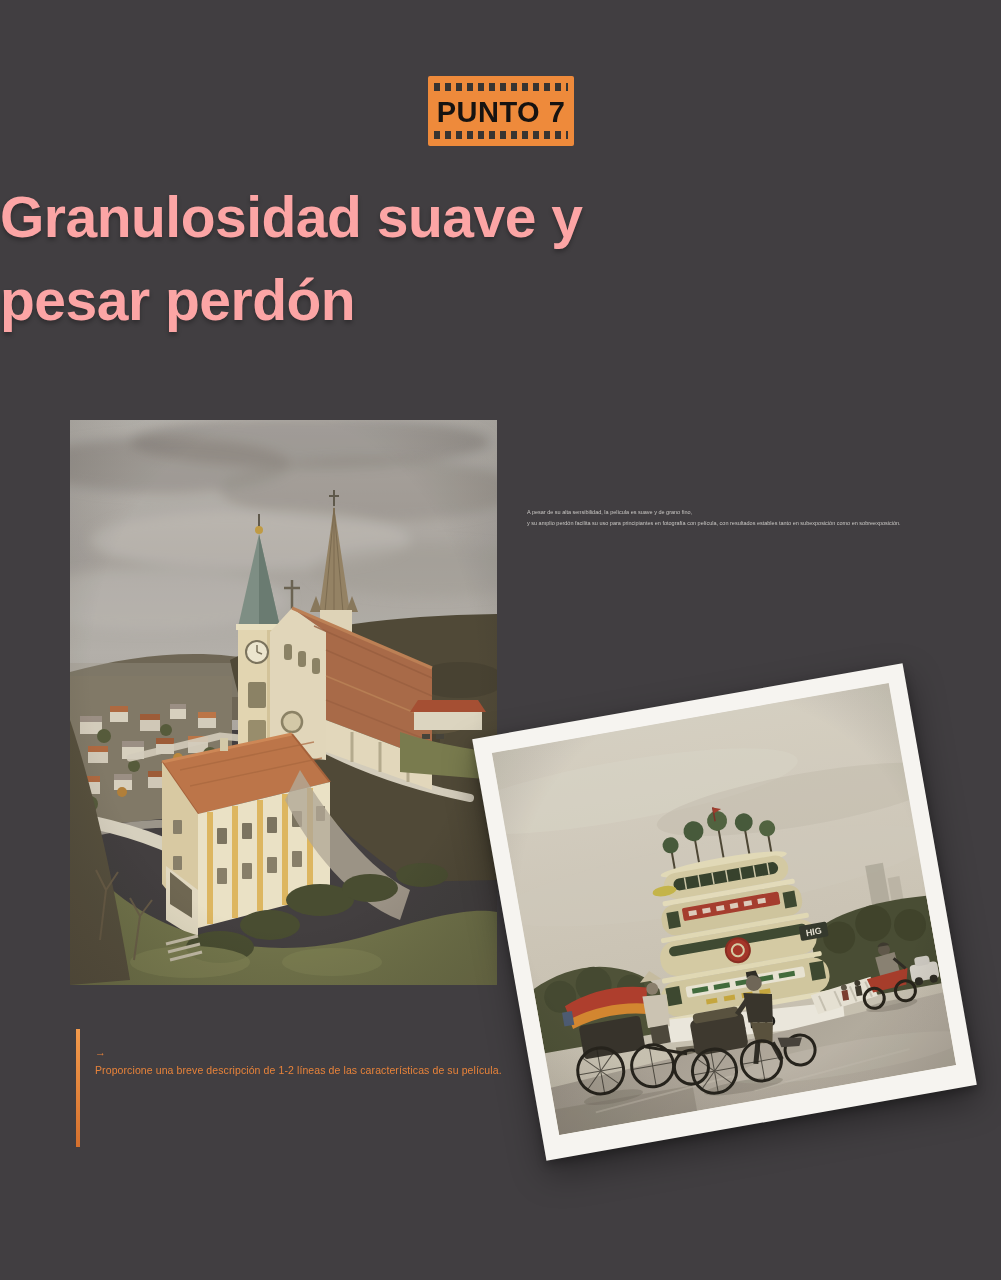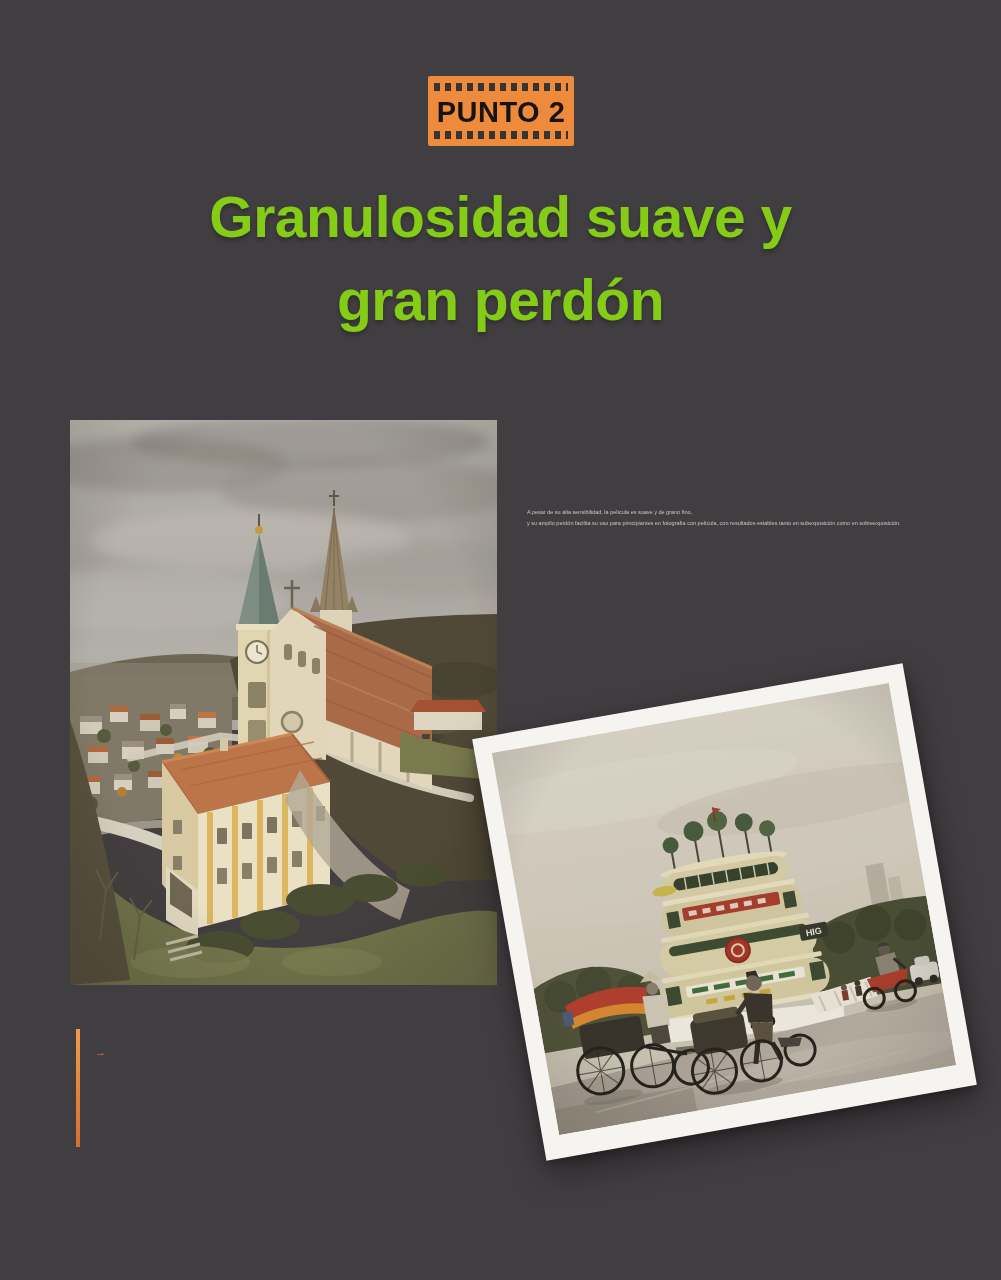--- a/index.html
+++ b/index.html
@@ -35,22 +35,21 @@
     font-size: 29px;
     letter-spacing: 0.5px;
     margin-top: 2px;
   }
 
   
   .heading {
     position: absolute;
     left: 0; top: 176px;
     width: 100%;
-    text-align: center;
-    color: #84cc16;
+    color: #fca5a5;
     font-weight: 700;
     font-size: 57px;
     line-height: 83px;
     letter-spacing: -0.5px;
     text-shadow: 0 3px 4px rgba(0,0,0,0.28);
   }
 
   
   .photo-left {
     position: absolute;
@@ -119,27 +118,27 @@
     white-space: nowrap;
   }
 </style>
 </head>
 <body>
 
 <div class="slide">
 
   <div class="badge">
     <div class="perf top"></div>
-    <span class="badge-label">PUNTO 2</span>
+    <span class="badge-label">PUNTO 7</span>
     <div class="perf bottom"></div>
   </div>
 
   <div class="heading">
     <div>Granulosidad suave y</div>
-    <div>gran perdón</div>
+    <div>pesar perdón</div>
   </div>
 
   <figure class="photo-left">
     <svg width="427" height="565" viewBox="0 0 427 565" xmlns="http://www.w3.org/2000/svg">
       <defs>
         <linearGradient id="lpSky" x1="0" y1="0" x2="0" y2="1">
           <stop offset="0%" stop-color="#c3c0bc"></stop>
           <stop offset="45%" stop-color="#aaa6a2"></stop>
           <stop offset="75%" stop-color="#b7b4af"></stop>
           <stop offset="100%" stop-color="#aeaaa5"></stop>
@@ -597,15 +596,16 @@
 
         <rect x="0" y="0" width="403" height="388" fill="url(#rpVig)"></rect>
         <rect x="0" y="0" width="403" height="388" fill="#8a7450" opacity="0.05"></rect>
       </svg>
     </div>
   </figure>
 
   <div class="accent-bar"></div>
   <div class="footer-arrow">→</div>
   <div class="footer-note">
+    <div>Proporcione una breve descripción de 1-2 líneas de las características de su película.</div>
   </div>
 
 </div>
 
 </body></html>

